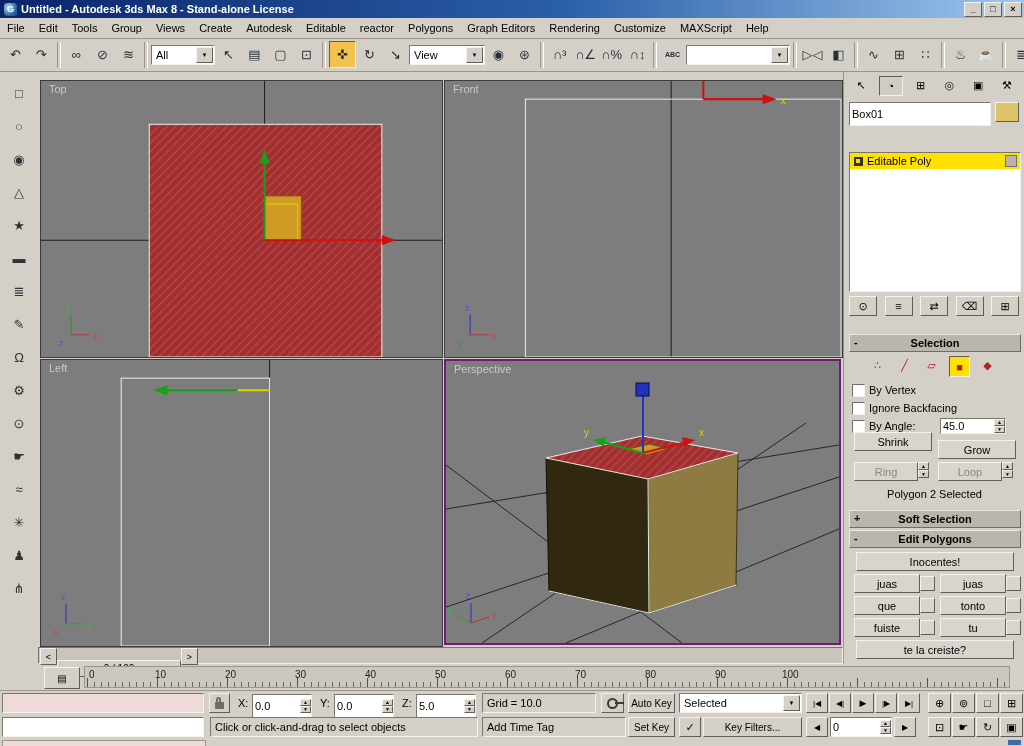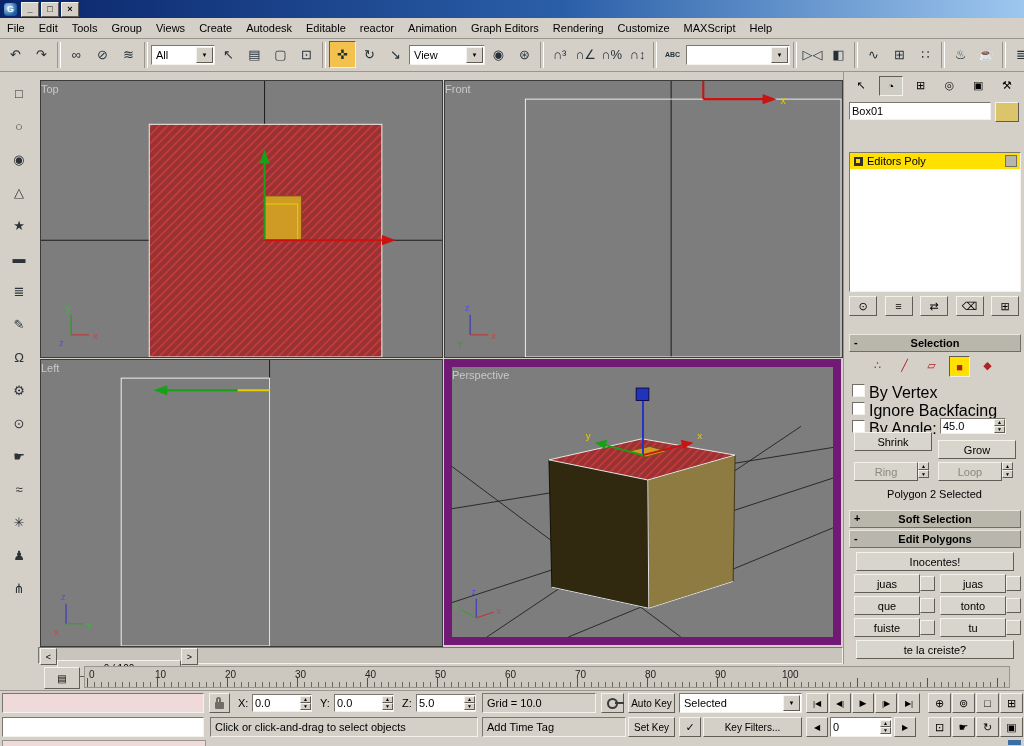--- a/index.html
+++ b/index.html
@@ -34,22 +34,22 @@
       border:1px solid;border-color:#f4f2ec #5f5d56 #5f5d56 #f4f2ec;display:flex;align-items:center;justify-content:center;font-size:6px}
   
   #left-toolbar{left:0;top:72px;width:38px;height:592px;display:flex;flex-direction:column;align-items:center;
       padding-top:8px;box-sizing:border-box;gap:7px}
   .ltbtn{width:26px;height:26px;display:flex;align-items:center;justify-content:center;flex:0 0 auto}
   .ltbtn .g{font-size:13px;color:#2e3338}
   
   #viewzone{left:38px;top:72px;width:805px;height:592px}
   .vp{position:absolute;background:#7d7d7d;border:1px solid #3c3c3c}
   .vp svg{position:absolute;left:0;top:0;width:100%;height:100%}
-  .vp-label{position:absolute;left:0;top:2px;color:#c9c9c9;font-size:11px;z-index:3}
-  #vp-persp{border:8px solid #701a75}
+  .vp-label{position:absolute;left:8px;top:2px;color:#c9c9c9;font-size:11px;z-index:3}
+  #vp-persp{border:2px solid #701a75}
   
   #trackbar{position:absolute;left:0;top:575px;width:805px;height:17px}
   #tb-channel{position:absolute;left:0;top:0;width:805px;height:17px;background:#c9c5bc;
       border:1px solid;border-color:#7a776f #f4f2ec #f4f2ec #7a776f;box-sizing:border-box}
   .tb-step{position:absolute;top:1px;width:15px;height:15px;display:flex;align-items:center;justify-content:center;font-size:9px}
   #tb-handle{position:absolute;left:19px;top:13px;width:122px;height:15px;display:flex;align-items:center;justify-content:center;font-size:10px}
   
   #rulerrow{left:0;top:664px;width:1024px;height:26px}
   #ruler{position:absolute;left:84px;top:2px;width:926px;height:22px;background:#ccc8bf;
      border:1px solid #9a968d;box-sizing:border-box;
@@ -66,28 +66,28 @@
   .cp-tab.active{border-color:#5f5d56 #f4f2ec #f4f2ec #5f5d56;background:#cfccc3}
   .rollout{position:absolute;left:5px;width:170px;height:16px;background:#b9b6ab;
      border:1px solid;border-color:#e9e7e0 #6f6d66 #6f6d66 #e9e7e0;
      display:flex;align-items:center;justify-content:center;font-weight:bold}
   .rollout .pm{position:absolute;left:4px;top:1px;font-weight:bold}
   .pbtn{position:absolute;height:17px;display:flex;align-items:center;justify-content:center;font-size:11px;
      background:#d8d5cc;border:1px solid;border-color:#f4f2ec #5f5d56 #5f5d56 #f4f2ec}
   .pbtn.disabled{color:#8b897f}
   .sq{position:absolute;width:13px;height:13px;background:#d8d5cc;border:1px solid;border-color:#f4f2ec #5f5d56 #5f5d56 #f4f2ec}
   .cb{position:absolute;width:11px;height:11px;background:#fff;border:1px solid;border-color:#6f6d66 #f4f2ec #f4f2ec #6f6d66}
-  .cb-label{position:absolute;font-size:16px}
+  .cb-label{position:absolute;font-size:11px}
   .sub-btn{width:19px;height:19px;display:flex;align-items:center;justify-content:center}
   .sub-btn .g{color:#b22222;font-size:11px}
   .sub-btn.active{background:#ffe000;border-color:#5f5d56 #f4f2ec #f4f2ec #5f5d56}
   .spin{display:inline-flex;flex-direction:column;width:11px;height:16px}
   .spin span{flex:1;display:flex;align-items:center;justify-content:center;font-size:5px;line-height:5px;
      background:#d4d0c8;border:1px solid;border-color:#f4f2ec #5f5d56 #5f5d56 #f4f2ec}
-  .numfield{position:absolute;height:18px;display:flex;align-items:center;background:#fff;
+  .numfield{position:absolute;height:24px;display:flex;align-items:center;background:#fff;
      border:1px solid;border-color:#7a776f #f4f2ec #f4f2ec #7a776f;box-sizing:border-box}
   .numfield input{border:none;outline:none;background:transparent;font-family:"Liberation Sans",sans-serif;
      font-size:11px;width:100%;padding:0 2px;height:14px}
   .numfield .spin{height:14px;flex:0 0 11px}
   
   #status1{left:0;top:690px;width:1024px;height:25px;border-top:1px solid #9a968d}
   #status2{left:0;top:715px;width:864px;height:25px}
   #bottomstrip{left:0;top:740px;width:1024px;height:6px}
   .stat-sunken{position:absolute;top:2px;height:20px;box-sizing:border-box;display:flex;align-items:center;padding:4px 4px;
      border:1px solid;border-color:#7a776f #f4f2ec #f4f2ec #7a776f}
@@ -97,36 +97,37 @@
   .lock-icon:before{content:"";position:absolute;top:-5px;left:1px;width:5px;height:5px;
      border:2px solid #6f6d66;border-bottom:none;border-radius:3px 3px 0 0;box-sizing:border-box}
   .key-icon{width:7px;height:7px;border:2px solid #3a3a3a;border-radius:50%;position:relative}
   .key-icon:after{content:"";position:absolute;left:6px;top:2px;width:9px;height:2px;background:#3a3a3a}
 </style>
 </head>
 <body>
 
 <div id="titlebar" class="abs">
   <span id="app-icon">G</span>
+  <span style="flex:1">Untitled - Autodesk 3ds Max 8  - Stand-alone License</span>
   <span class="win-btn out">_</span>
   <span class="win-btn out">□</span>
   <span class="win-btn out">×</span>
 </div>
 
 <div id="menubar" class="abs">
   <span class="menu-item">File</span>
   <span class="menu-item">Edit</span>
   <span class="menu-item">Tools</span>
   <span class="menu-item">Group</span>
   <span class="menu-item">Views</span>
   <span class="menu-item">Create</span>
   <span class="menu-item">Autodesk</span>
   <span class="menu-item">Editable</span>
   <span class="menu-item">reactor</span>
-  <span class="menu-item">Animation</span>
+  <span class="menu-item">Polygons</span>
   <span class="menu-item">Graph Editors</span>
   <span class="menu-item">Rendering</span>
   <span class="menu-item">Customize</span>
   <span class="menu-item">MAXScript</span>
   <span class="menu-item">Help</span>
 </div>
 
 <div id="toolbar" class="abs">
   <div class="tbtn">
       <span class="g">↶</span>
@@ -425,21 +426,21 @@
     <input value="Box01" style="">
   </div>
   <div class="cp out" style="left:151px;top:30px;width:22px;height:18px;background:#dcc46a"></div>
 
 
   <div class="cp white-in" style="left:5px;top:80px;width:170px;height:138px">
     <div style="height:16px;background:#ffe000;display:flex;align-items:center">
       <span style="width:9px;height:9px;background:#303030;margin:0 4px;position:relative">
         <span style="position:absolute;left:2px;top:2px;width:4px;height:4px;background:#ffd800"></span>
       </span>
-      <span style="flex:1">Editors Poly</span>
+      <span style="flex:1">Editable Poly</span>
       <span style="width:10px;height:10px;background:#b8b5ac;border:1px solid #6f6d66;margin-right:3px"></span>
     </div>
   </div>
 
   <div class="cp" style="left:5px;top:224px;width:170px;display:flex;justify-content:space-between">
     <div class="cp-tab out" style="width:26px">
         <span>⊙</span>
       </div>
     <div class="cp-tab out" style="width:26px">
         <span>≡</span>

